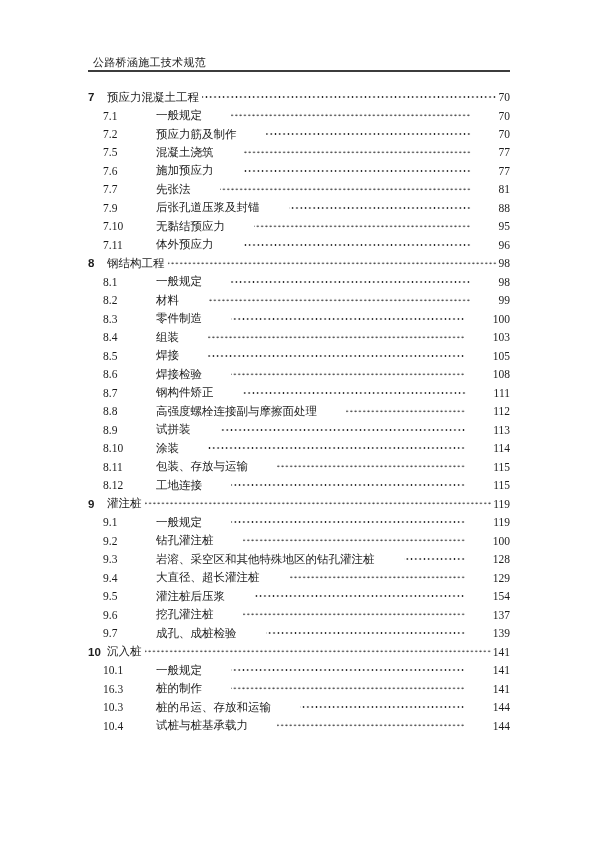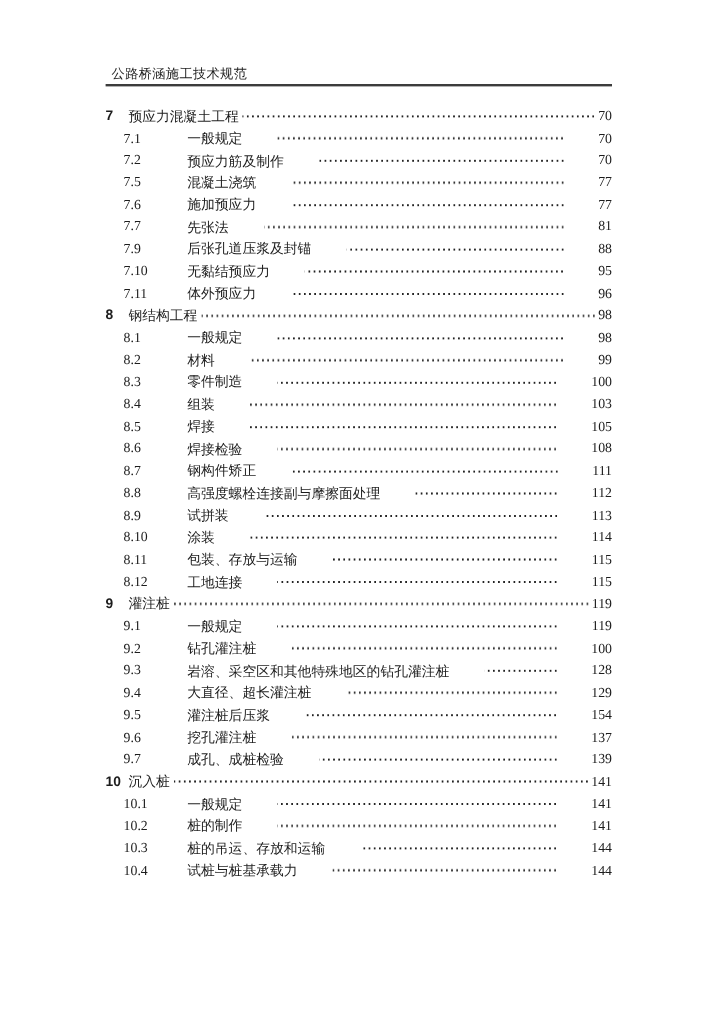--- a/index.html
+++ b/index.html
@@ -266,21 +266,21 @@
     <span class="leader"></span>
     <span class="pageno">141</span>
   </div>
       <div class="toc-row section">
     <span class="num">10.1</span>
     <span class="title">一般规定</span>
     <span class="leader"></span>
     <span class="pageno">141</span>
   </div>
       <div class="toc-row section">
-    <span class="num">10.2</span>
+    <span class="num">16.3</span>
     <span class="title">桩的制作</span>
     <span class="leader"></span>
     <span class="pageno">141</span>
   </div>
       <div class="toc-row section">
     <span class="num">10.3</span>
     <span class="title">桩的吊运、存放和运输</span>
     <span class="leader"></span>
     <span class="pageno">144</span>
   </div>

